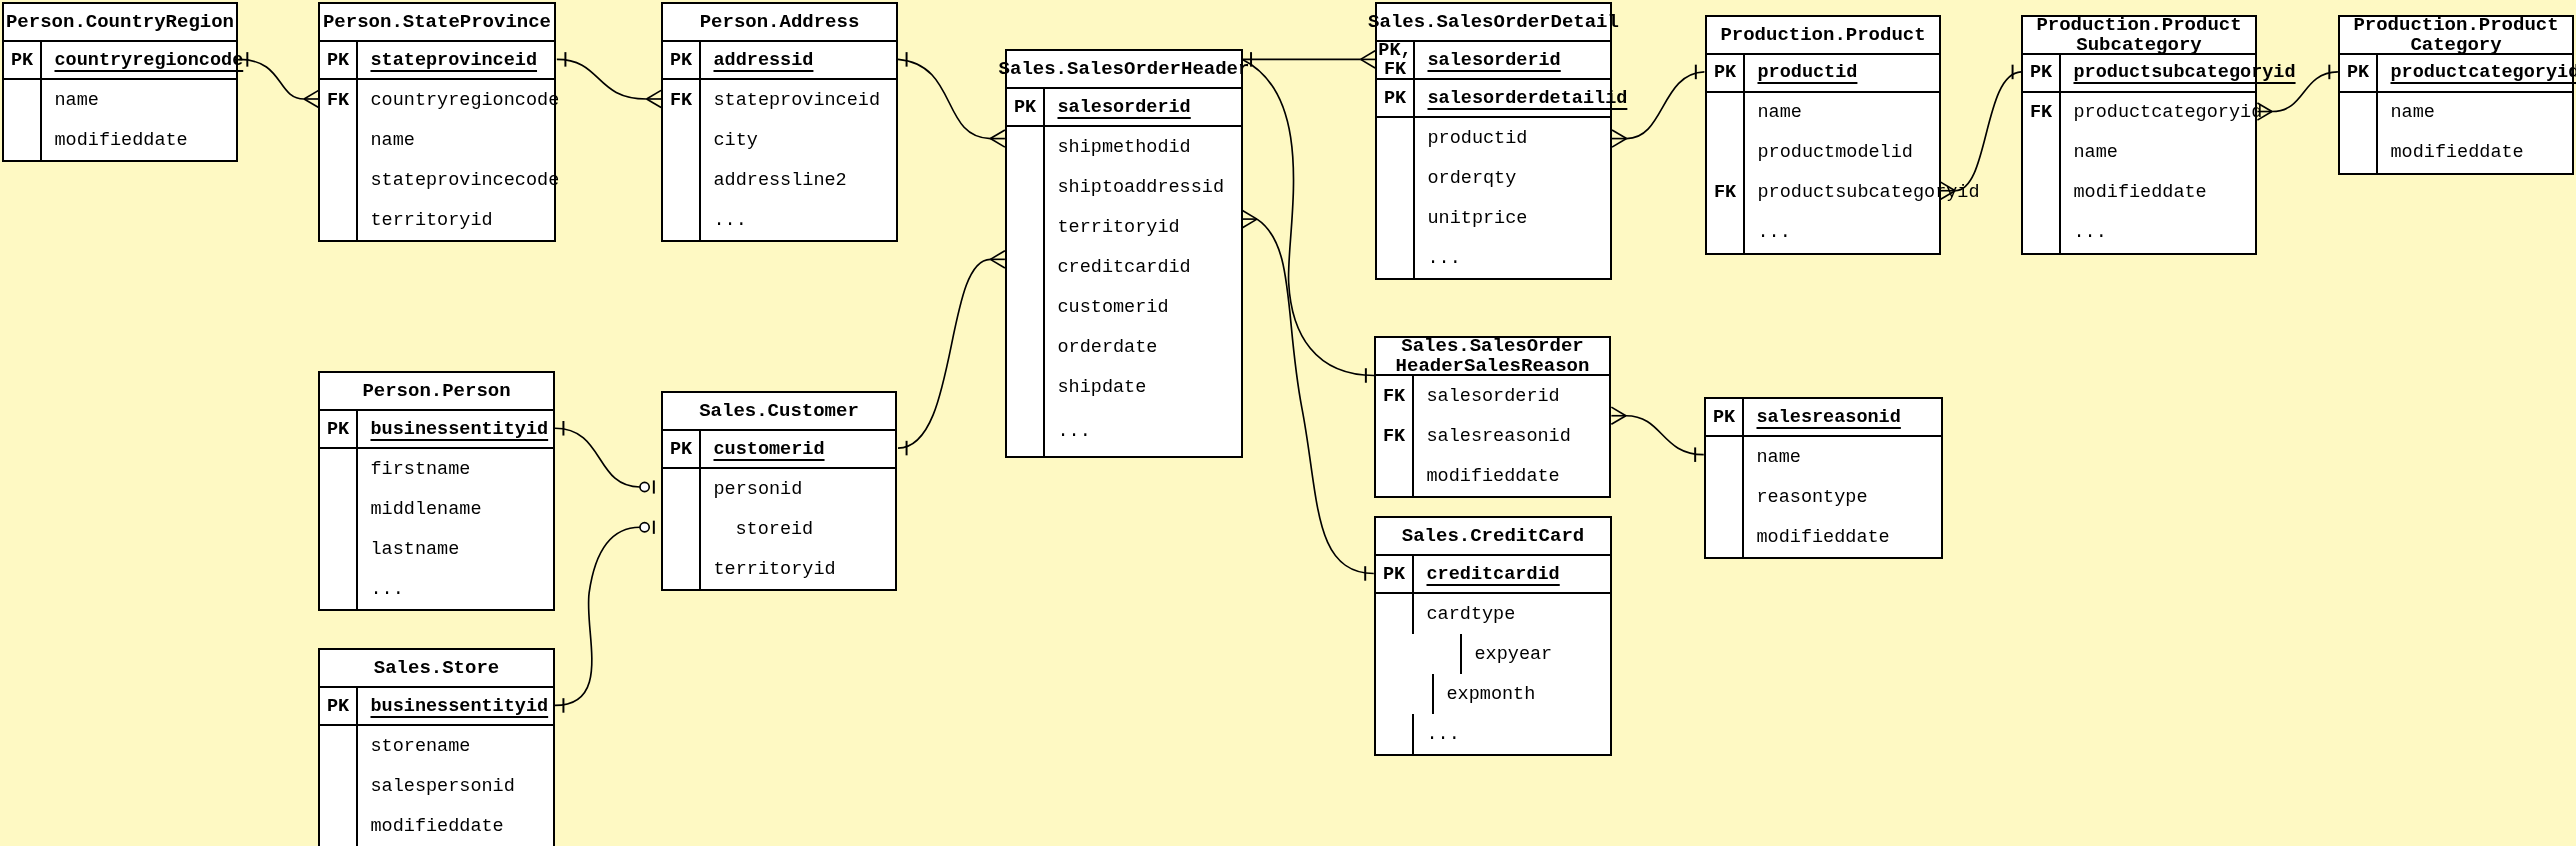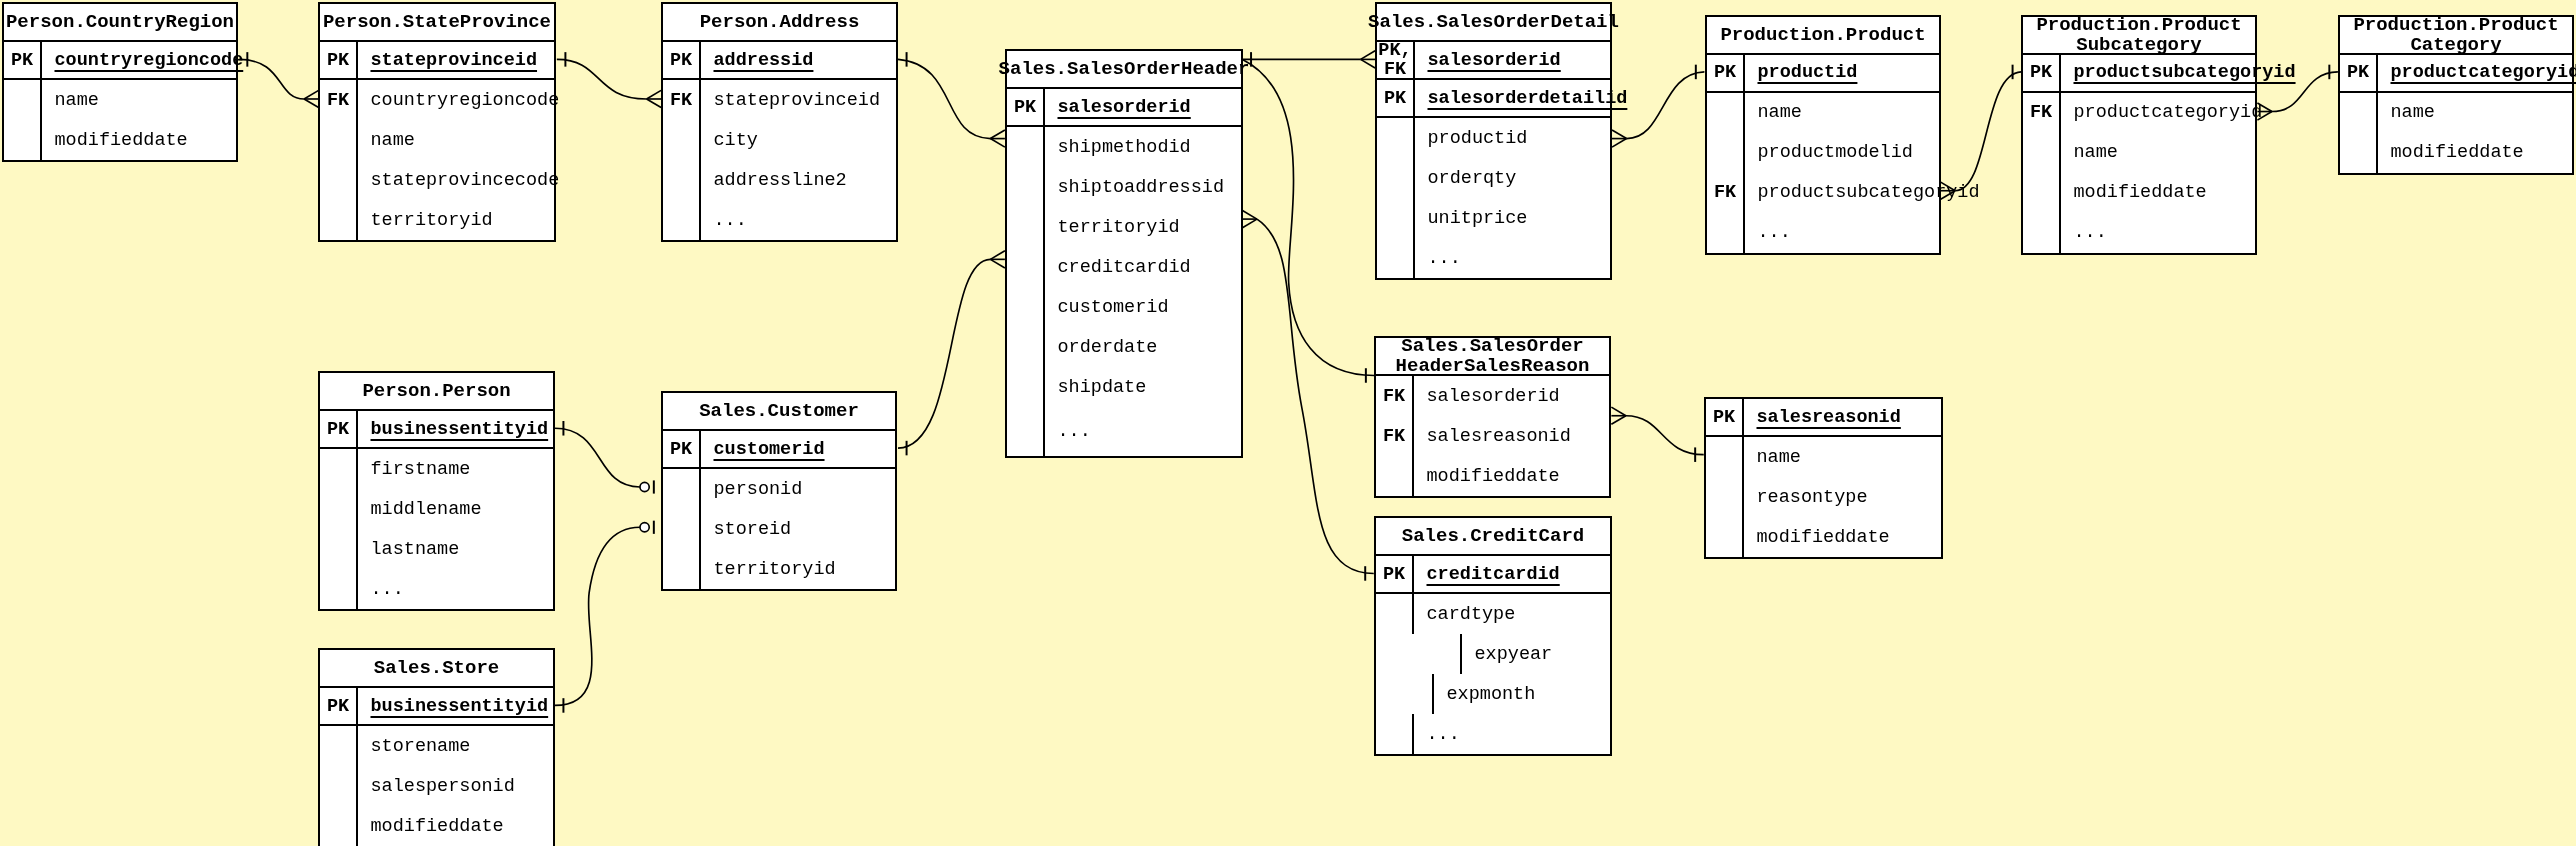--- a/index.html
+++ b/index.html
@@ -422,21 +422,21 @@
       <div class="erd-row sep" style="height: 38px;">
         <div class="erd-key">
           <div>PK</div>
         </div>
         <div class="erd-field pk">customerid</div>
       </div>
       <div class="erd-row" style="height: 40px;">
         <div class="erd-key"></div>
         <div class="erd-field">personid</div>
       </div>
-      <div class="erd-row" style="height: 40px;">
+      <div class="erd-row" style="height: 40px; gap: 22px;">
         <div class="erd-key"></div>
         <div class="erd-field">storeid</div>
       </div>
       <div class="erd-row" style="height: 40px;">
         <div class="erd-key"></div>
         <div class="erd-field">territoryid</div>
       </div>
     </div>
     <div class="erd-table" style="left: 1374px; top: 336px; width: 237px;">
       <div class="erd-title">

